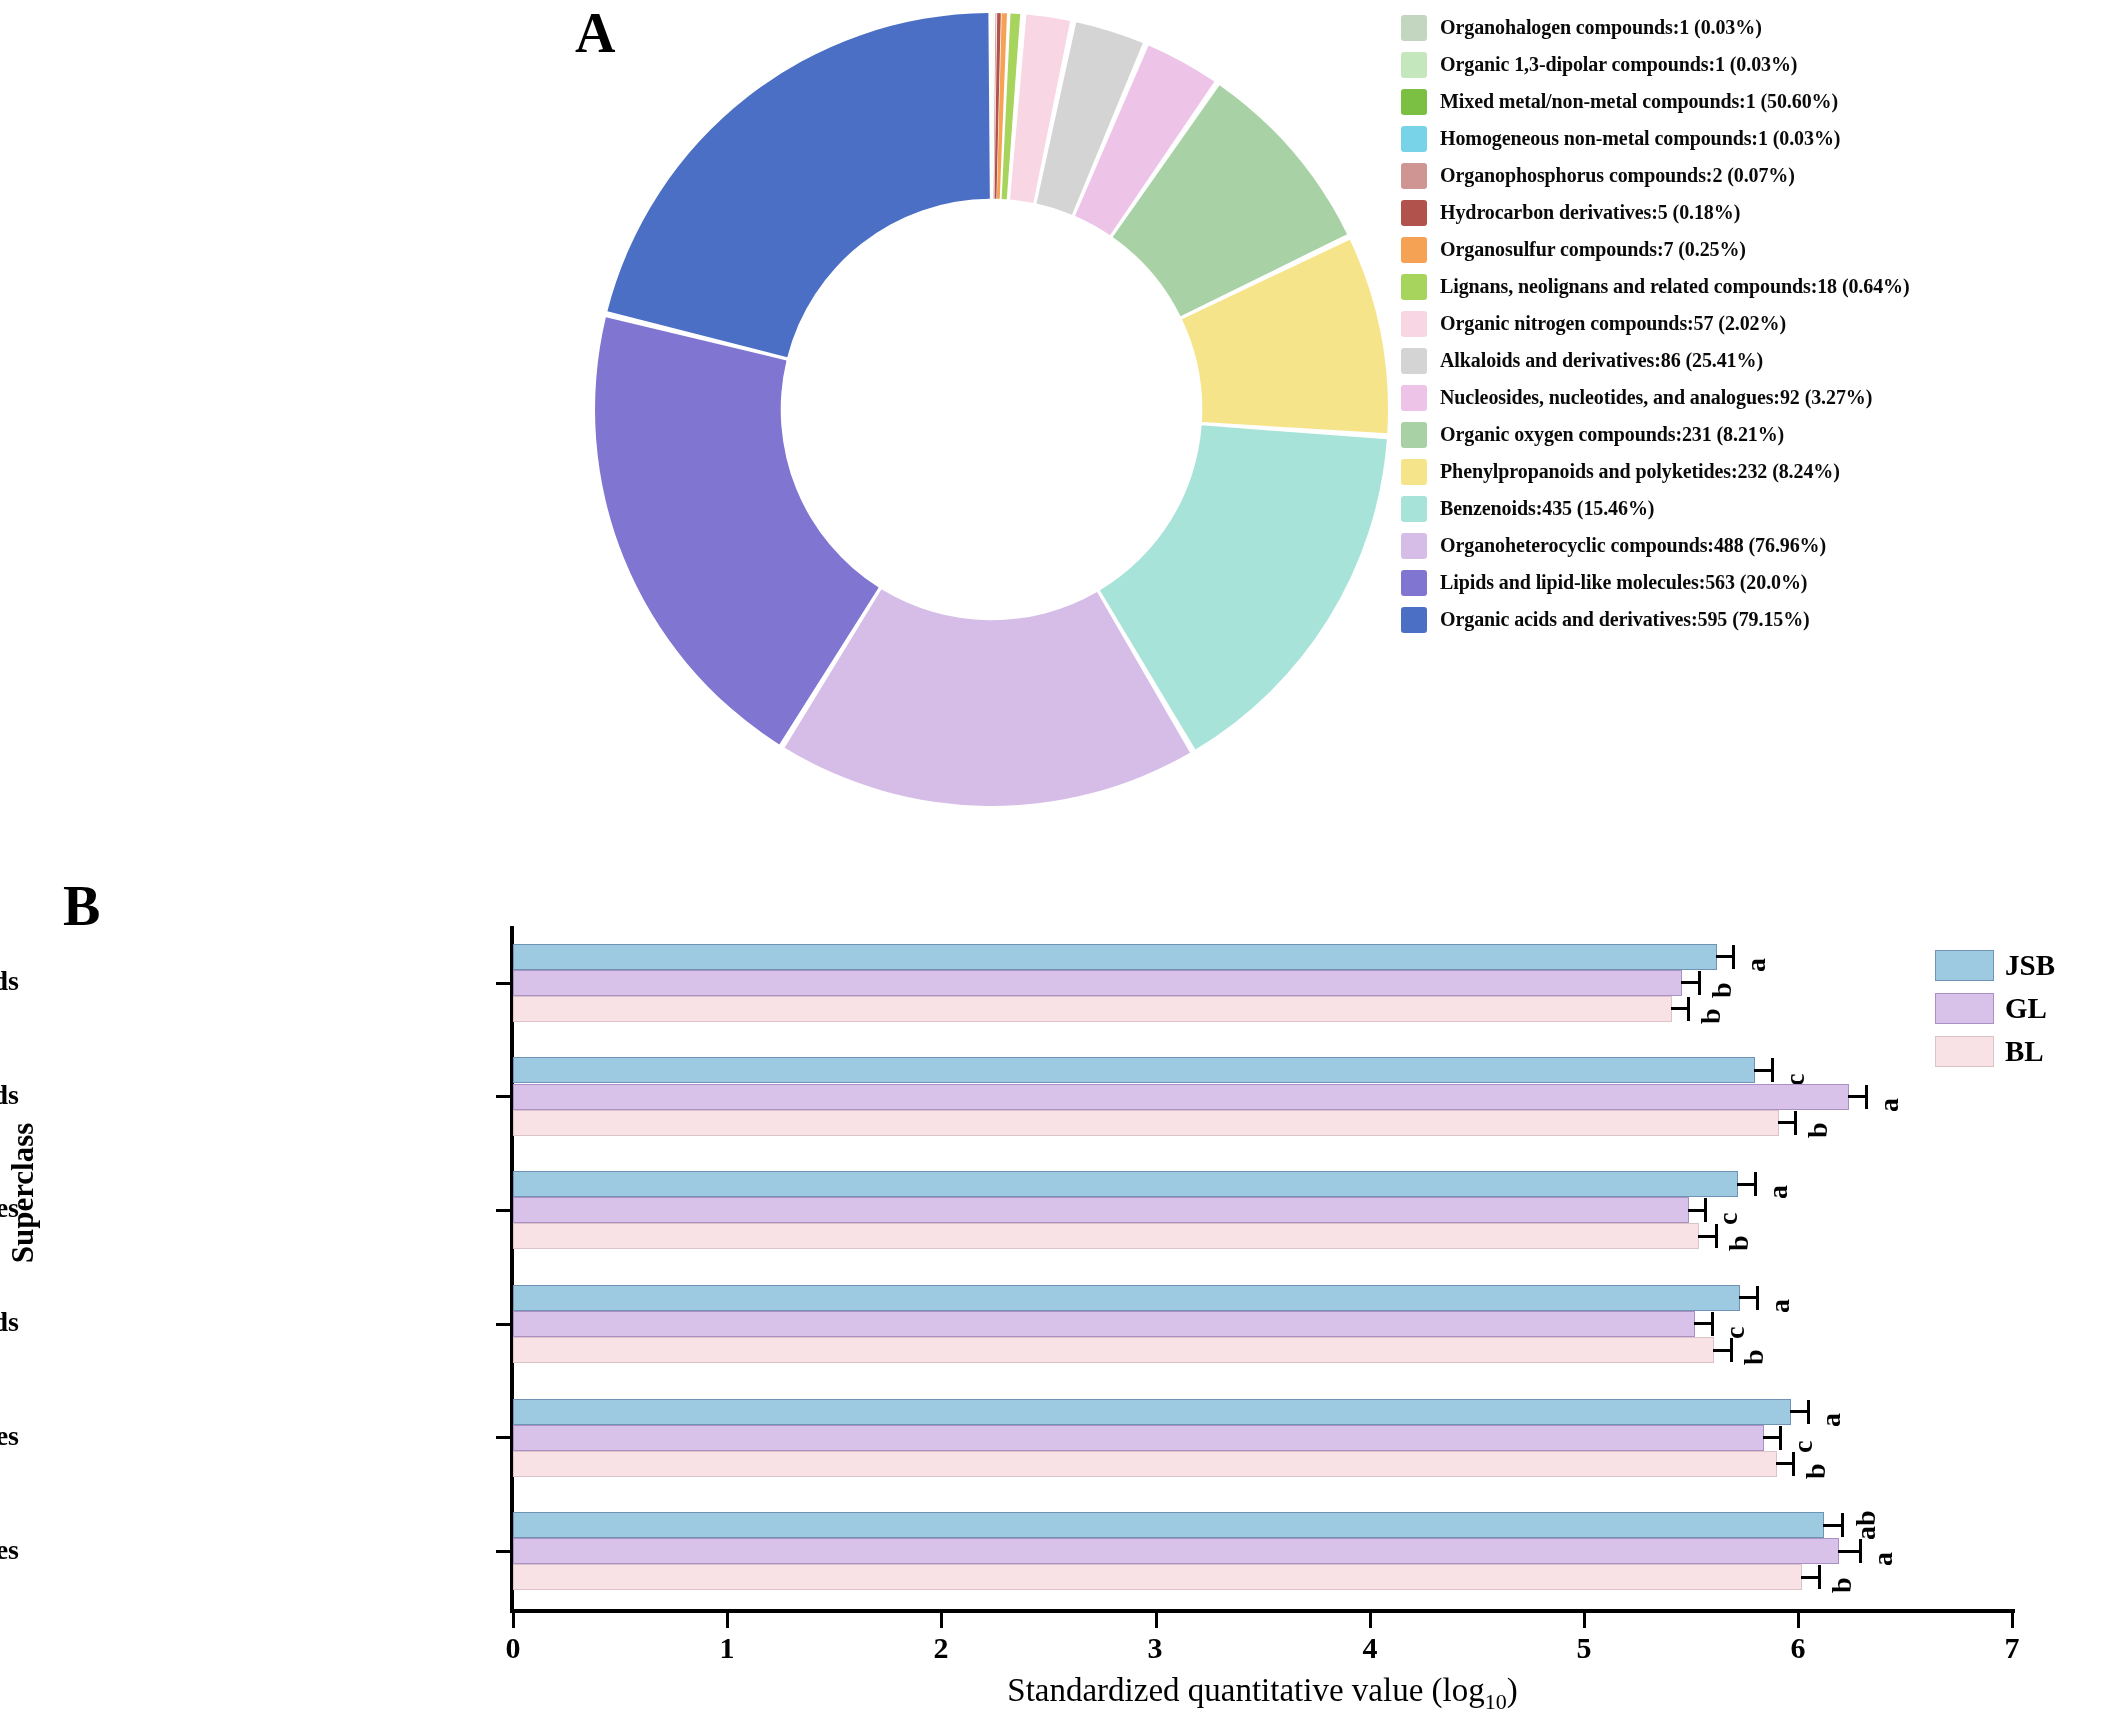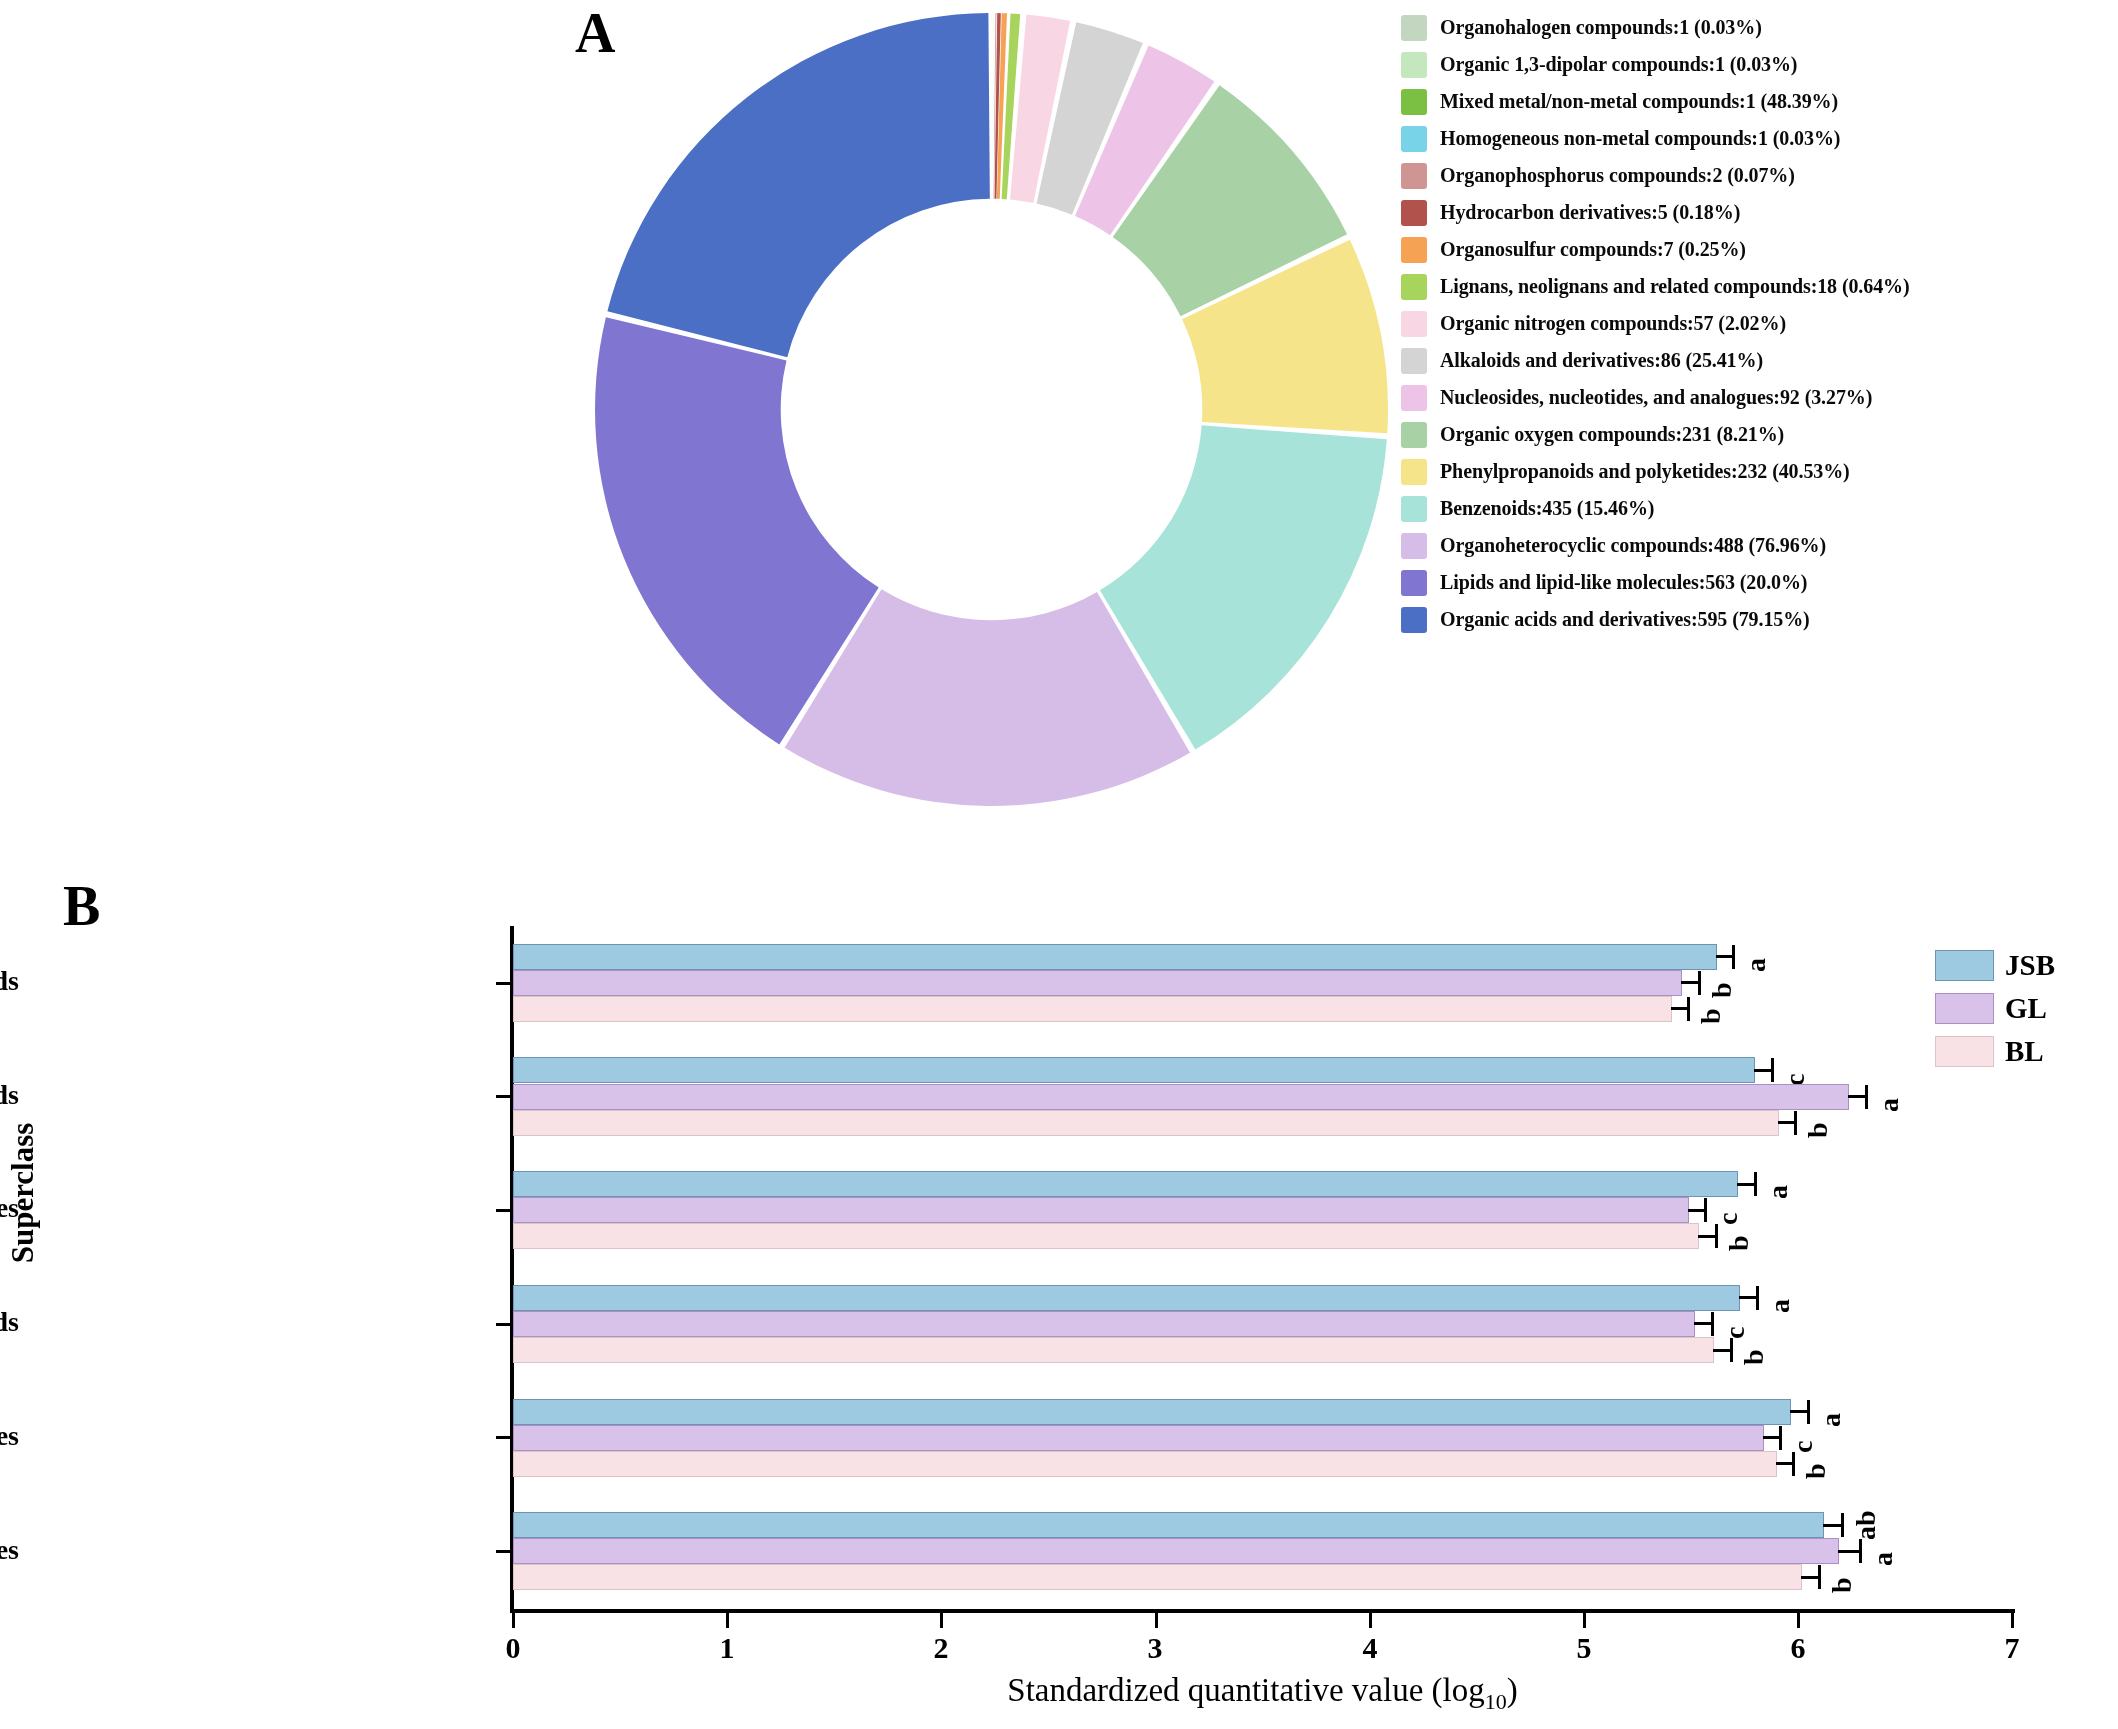--- a/index.html
+++ b/index.html
@@ -94,21 +94,21 @@
       <div class="leg-row">
         <span class="leg-sw" style="background: rgb(195, 215, 192);"></span>
         <span class="leg-tx">Organohalogen compounds:1 (0.03%)</span>
       </div>
       <div class="leg-row">
         <span class="leg-sw" style="background: rgb(196, 231, 189);"></span>
         <span class="leg-tx">Organic 1,3-dipolar compounds:1 (0.03%)</span>
       </div>
       <div class="leg-row">
         <span class="leg-sw" style="background: rgb(124, 192, 67);"></span>
-        <span class="leg-tx">Mixed metal/non-metal compounds:1 (48.39%)</span>
+        <span class="leg-tx">Mixed metal/non-metal compounds:1 (50.60%)</span>
       </div>
       <div class="leg-row">
         <span class="leg-sw" style="background: rgb(121, 211, 232);"></span>
         <span class="leg-tx">Homogeneous non-metal compounds:1 (0.03%)</span>
       </div>
       <div class="leg-row">
         <span class="leg-sw" style="background: rgb(207, 149, 146);"></span>
         <span class="leg-tx">Organophosphorus compounds:2 (0.07%)</span>
       </div>
       <div class="leg-row">
@@ -134,21 +134,21 @@
       <div class="leg-row">
         <span class="leg-sw" style="background: rgb(238, 195, 232);"></span>
         <span class="leg-tx">Nucleosides, nucleotides, and analogues:92 (3.27%)</span>
       </div>
       <div class="leg-row">
         <span class="leg-sw" style="background: rgb(168, 210, 166);"></span>
         <span class="leg-tx">Organic oxygen compounds:231 (8.21%)</span>
       </div>
       <div class="leg-row">
         <span class="leg-sw" style="background: rgb(246, 228, 138);"></span>
-        <span class="leg-tx">Phenylpropanoids and polyketides:232 (40.53%)</span>
+        <span class="leg-tx">Phenylpropanoids and polyketides:232 (8.24%)</span>
       </div>
       <div class="leg-row">
         <span class="leg-sw" style="background: rgb(167, 227, 216);"></span>
         <span class="leg-tx">Benzenoids:435 (15.46%)</span>
       </div>
       <div class="leg-row">
         <span class="leg-sw" style="background: rgb(214, 189, 232);"></span>
         <span class="leg-tx">Organoheterocyclic compounds:488 (76.96%)</span>
       </div>
       <div class="leg-row">

